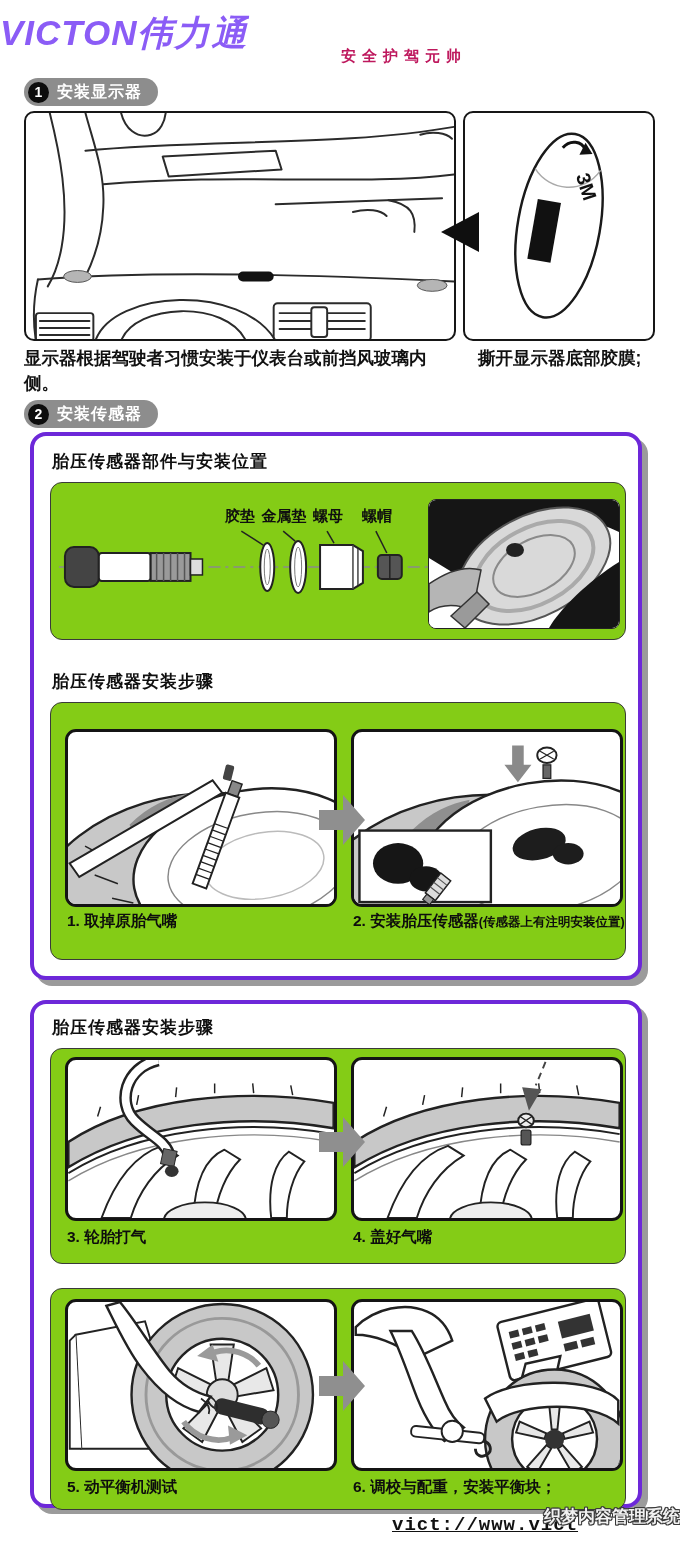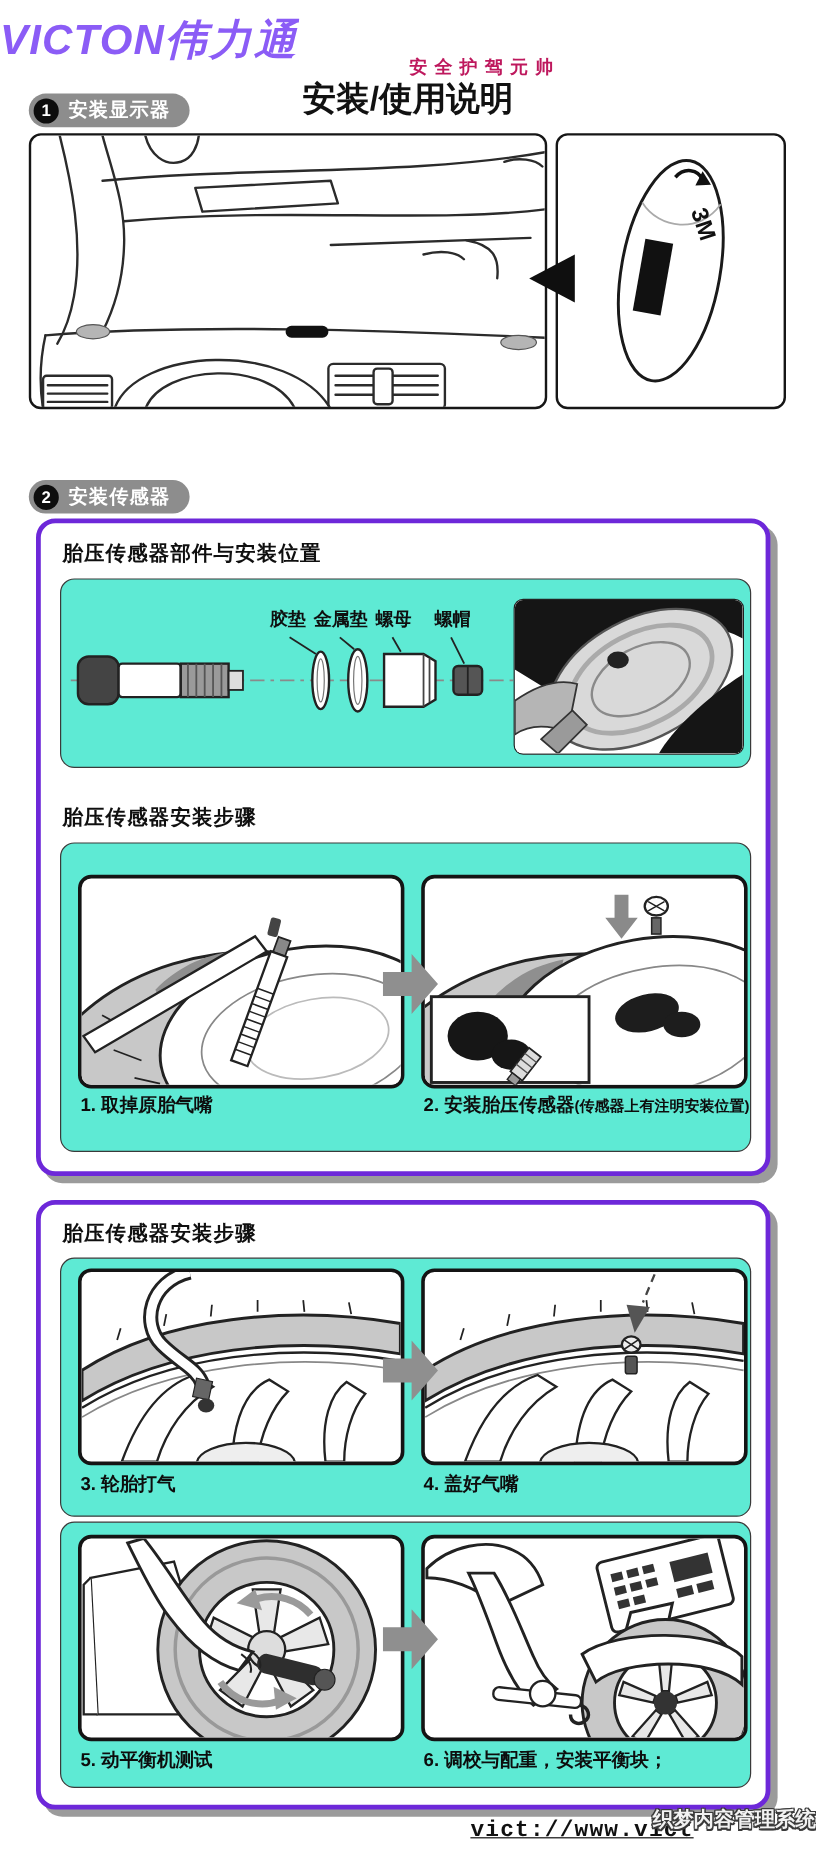--- a/index.html
+++ b/index.html
@@ -30,21 +30,21 @@
     border-top:20px solid transparent;border-bottom:20px solid transparent;border-right:38px solid #0f0f0f;}
   .cap-left{position:absolute;left:24px;top:346px;width:436px;font-size:17.5px;
     font-weight:600;line-height:1.45;color:#111;}
   .cap-right{position:absolute;left:478px;top:346px;width:190px;font-size:17.5px;
     font-weight:600;color:#111;}
   
   .bigbox{position:absolute;left:30px;width:612px;background:#fff;border:4px solid #6d28d9;
     border-radius:16px;box-shadow:6px 6px 0 #9b9b9b;box-sizing:border-box;}
   .box-title{position:absolute;left:18px;font-size:17px;font-weight:bold;color:#0f0f0f;letter-spacing:1px;}
   .inner-box{position:absolute;left:16px;width:576px;border:1.8px solid #3a3a3a;
-    border-radius:12px;box-sizing:border-box;background:#5eead4;}
+    border-radius:12px;box-sizing:border-box;background:#84cc16;}
   .part-label{position:absolute;transform:translateX(-50%);font-size:15px;font-weight:bold;color:#0f0f0f;white-space:nowrap;}
   .wheel-inset{position:absolute;left:377px;top:16px;width:190px;height:128px;
     border:1.8px solid #222;border-radius:8px;overflow:hidden;background:#fff;}
   .panel{position:absolute;width:272px;height:178px;border:3px solid #141414;border-radius:11px;
     box-sizing:border-box;overflow:hidden;background:#fff;}
   .panel svg{display:block;width:100%;height:100%;}
   .step-caption{position:absolute;font-size:15.5px;font-weight:bold;color:#0d0d0d;white-space:nowrap;}
   .step-caption .note{font-size:12.5px;font-weight:bold;}
   .step-arrow{position:absolute;z-index:5;}
   
@@ -56,21 +56,20 @@
   .wm2{font-size:13px;font-weight:bold;letter-spacing:2px;color:#f2f2f2;
     text-shadow:-1px 0 #3a3a3a,1px 0 #3a3a3a,0 -1px #3a3a3a,0 1px #3a3a3a,-1px -1px #3a3a3a,1px 1px #3a3a3a,-1px 1px #3a3a3a,1px -1px #3a3a3a;margin-top:40px;}
 </style>
 </head>
 <body>
 
 <div class="page">
 
   <div class="logo-row"><span>VICTON</span><span class="cn">伟力通</span></div>
   <div class="tagline">安全护驾元帅</div>
-  <div class="doc-title">安装/使用说明</div>
 
   <div class="badge" style="left:24px;top:78px;">
     <span class="num">1</span>
     <span class="lbl">安装显示器</span>
   </div>
 
   <div class="s1-left">
     <svg viewBox="0 0 432 230">
       <g fill="none" stroke="#2b2b2b" stroke-width="2" stroke-linecap="round" stroke-linejoin="round">
         <path d="M96,0 C100,16 112,26 126,22 C136,19 140,8 141,0"></path>
@@ -109,20 +108,22 @@
         <rect x="70" y="92" width="24" height="62" fill="#111"></rect>
         <g>
           <path d="M86,36 C92,26 104,26 109,34" fill="none" stroke="#111" stroke-width="3"></path>
           <polygon points="104,40 117,37 108,27" fill="#111"></polygon>
         </g>
         <text transform="translate(104 62) rotate(62)" font-size="20" font-weight="bold" fill="#111">3M</text>
       </g>
     </svg>
   </div>
 
+  <div class="cap-left">显示器根据驾驶者习惯安装于仪表台或前挡风玻璃内侧。</div>
+  <div class="cap-right">撕开显示器底部胶膜;</div>
 
   <div class="badge" style="left:24px;top:400px;">
     <span class="num">2</span>
     <span class="lbl">安装传感器</span>
   </div>
 
   <div class="bigbox" style="top:432px;height:548px;">
 
     <div class="box-title" style="top:14px;">胎压传感器部件与安装位置</div>
 
@@ -306,21 +307,21 @@
           </g>
           <ellipse cx="176" cy="62" rx="8" ry="7" fill="#eee" stroke="#222" stroke-width="2"></ellipse>
           <path d="M170,58 L182,66 M182,58 L170,66" stroke="#222" stroke-width="1.3"></path>
           <rect x="171" y="72" width="10" height="15" rx="2" fill="#555" stroke="#222" stroke-width="1.3"></rect>
         </svg>
       </div>
       <div class="step-caption" style="left:16px;top:178px;">3. 轮胎打气</div>
       <div class="step-caption" style="left:302px;top:178px;">4. 盖好气嘴</div>
     </div>
 
-    <div class="inner-box" style="top:264px;height:222px;">
+    <div class="inner-box" style="top:284px;height:222px;">
 
       <div class="panel" style="left:14px;top:10px;height:172px;">
         <svg viewBox="0 0 272 172">
           <path d="M6,34 L78,20 L90,60 L84,152 L12,152 Z" fill="#fff" stroke="#222" stroke-width="2"></path>
           <path d="M6,34 L0,40 L0,152 L12,152" fill="#fff" stroke="#222" stroke-width="2"></path>
           <circle cx="158" cy="96" r="94" fill="#c8c8c8" stroke="#222" stroke-width="2.5"></circle>
           <circle cx="158" cy="96" r="79" fill="none" stroke="#999" stroke-width="3"></circle>
           <circle cx="158" cy="96" r="58" fill="#fff" stroke="#222" stroke-width="2.5"></circle>
           <g stroke="#222" stroke-width="2" fill="#e8e8e8">
             <path d="M146,44 L170,44 L164,84 L152,84 Z"></path>

